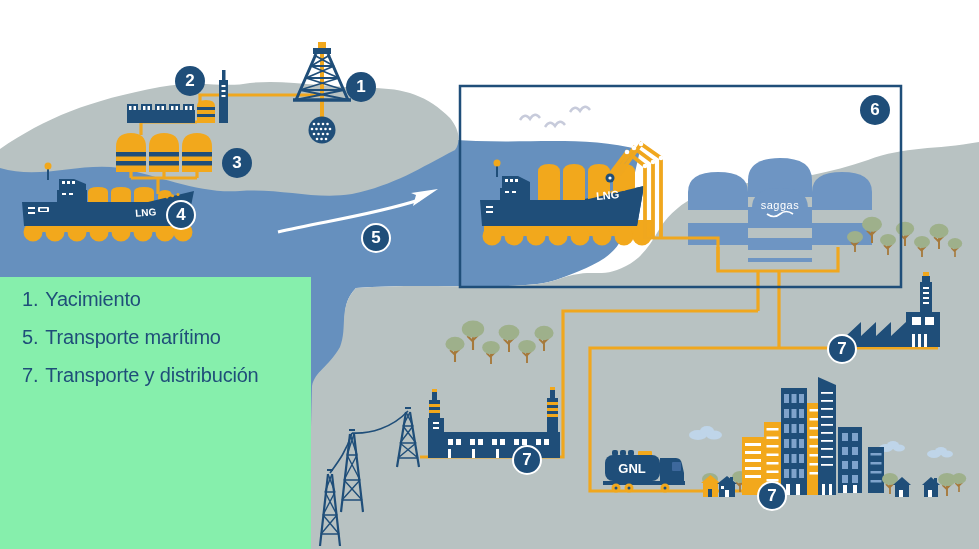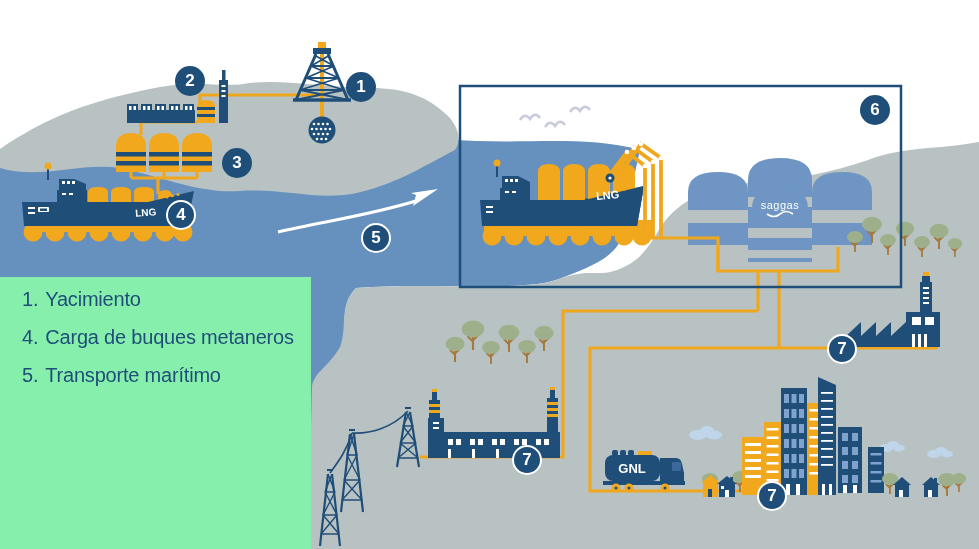--- a/index.html
+++ b/index.html
@@ -580,17 +580,17 @@
     </div>
 <div class="badge ring" style="left:827px;top:334px;">
       <span>7</span>
     </div>
 <div class="badge ring" style="left:757px;top:481px;">
       <span>7</span>
     </div>
 
 <div id="legend">
   <div class="legend-item"><span class="num">1.</span><span>Yacimiento</span></div>
-  <div class="legend-item"><span class="num">4.</span><span>Carga de buques metaneros</span></div>
   <div class="legend-item"><span class="num">5.</span><span>Transporte marítimo</span></div>
+  <div class="legend-item"><span class="num">7.</span><span>Transporte y distribución</span></div>
 </div>
 
 </div>
 
 </body></html>

